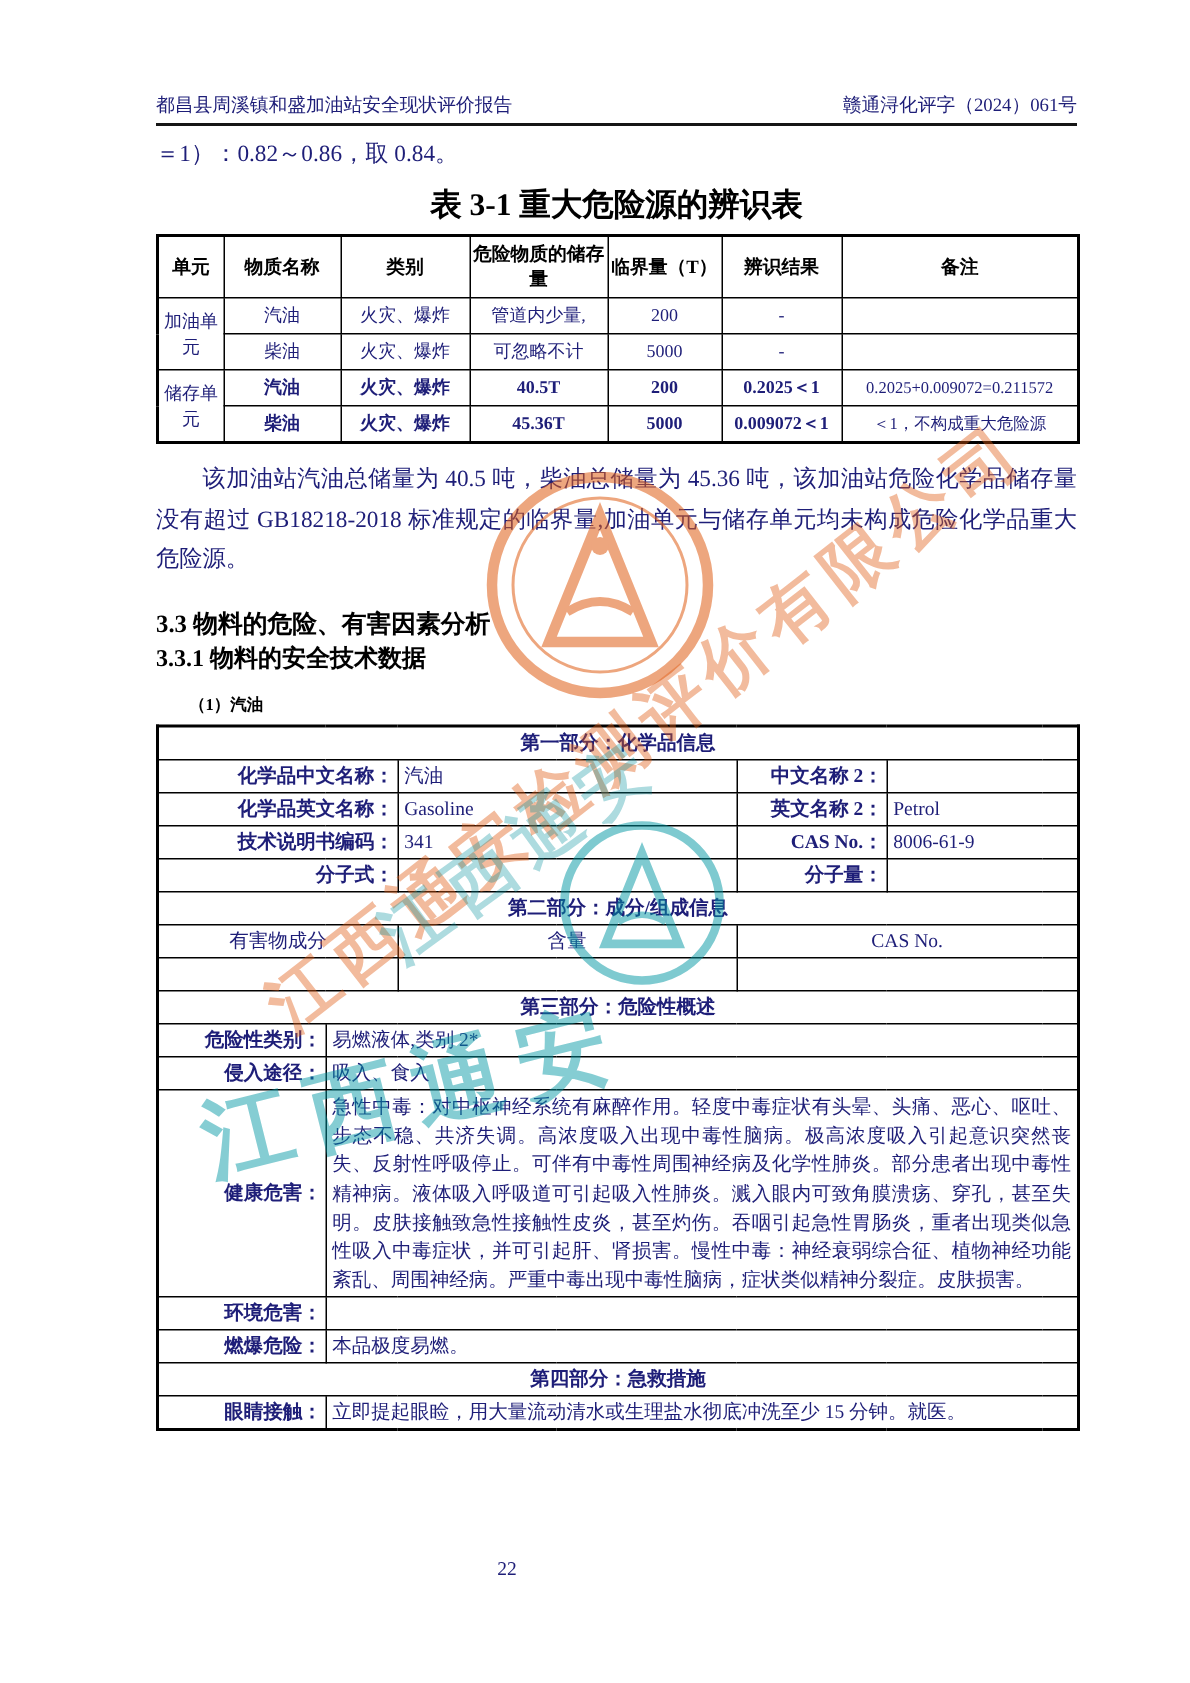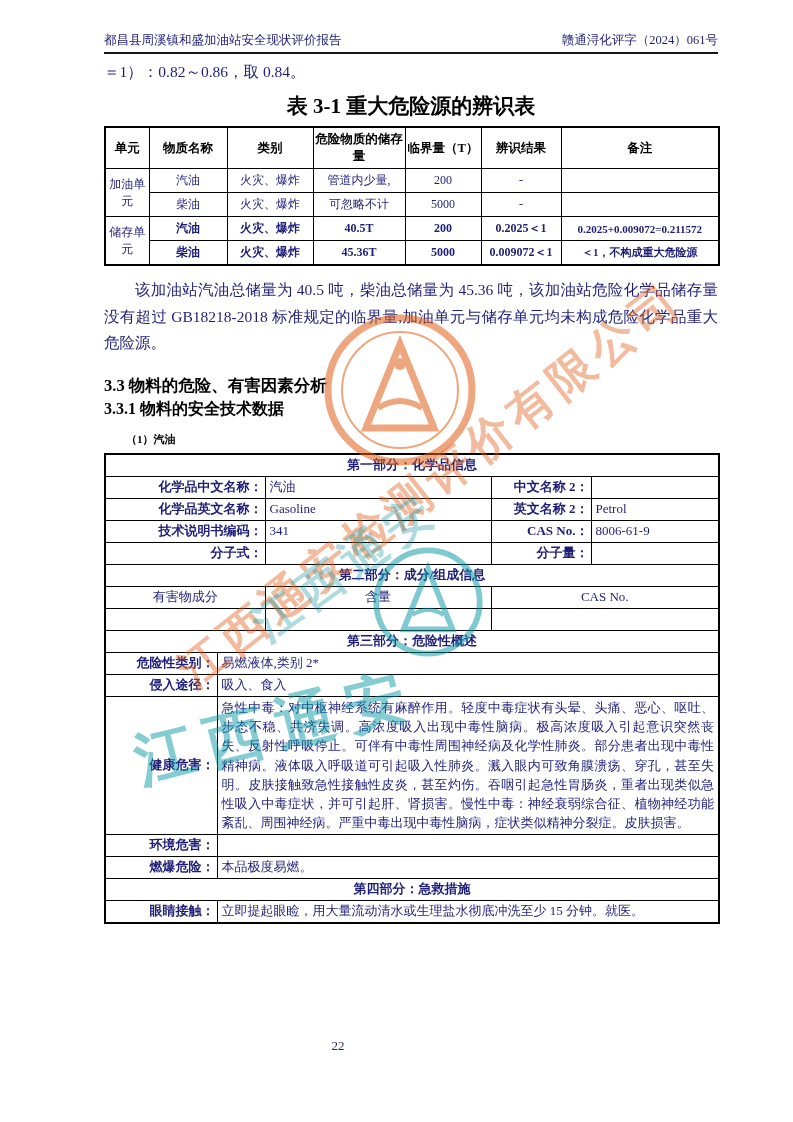--- a/index.html
+++ b/index.html
@@ -6,35 +6,35 @@
   body {
     width:793px; height:1122px;
     background:#ffffff;
     font-family:"Liberation Serif","DejaVu Serif",serif;
     color:#1e1e78;
     position:relative;
     overflow:hidden;
   }
   .content { position:absolute; left:104px; top:0; width:614px; z-index:2; }
 
-  .header { display:flex; justify-content:space-between; padding-top:32px; font-size:12.5px; color:#1e1e78; }
+  .header { display:flex; justify-content:space-between; padding-top:62px; font-size:12.5px; color:#1e1e78; }
   .header-rule { border-bottom:2.5px solid #161616; margin-top:3px; }
 
   .intro-line { font-size:15.5px; margin-top:8px; }
 
   .caption { text-align:center; font-weight:bold; font-size:21px; color:#000; margin-top:9px; margin-bottom:6px; }
 
   table { border-collapse:collapse; width:614px; table-layout:fixed; }
   td, th { border:1px solid #000; overflow:hidden; }
 
   .t1 { border:2px solid #000; }
   .t1 th { font-size:12.5px; color:#000; padding:3px 1px; font-weight:bold; text-align:center; }
   .t1 td { font-size:12px; text-align:center; padding:2px 1px; height:19px;margin-left:31px; }
   .t1 td.bold { font-weight:bold; }
-  .t1 td.note-cell { font-size:11px; font-weight:bold; }
+  .t1 td.note-cell { font-size:11px; font-weight:normal; }
 
   .para { font-size:15.5px; line-height:1.72; text-align:justify; text-indent:2em; margin-top:11px; }
 
   .h-major { font-size:16.5px; font-weight:bold; color:#000; margin-top:18px; }
   .h-minor { font-size:16px; font-weight:bold; color:#000; margin-top:2px; }
   .h-item  { font-size:11px; font-weight:bold; color:#000; margin:12px 0 6px 2em; }
 
   .t2 { border:2px solid #000; font-size:13px; }
   .t2 td { padding:1px 4px; height:19px; }
   .t2 .sec { text-align:center; font-weight:bold;margin-top:28px; }

